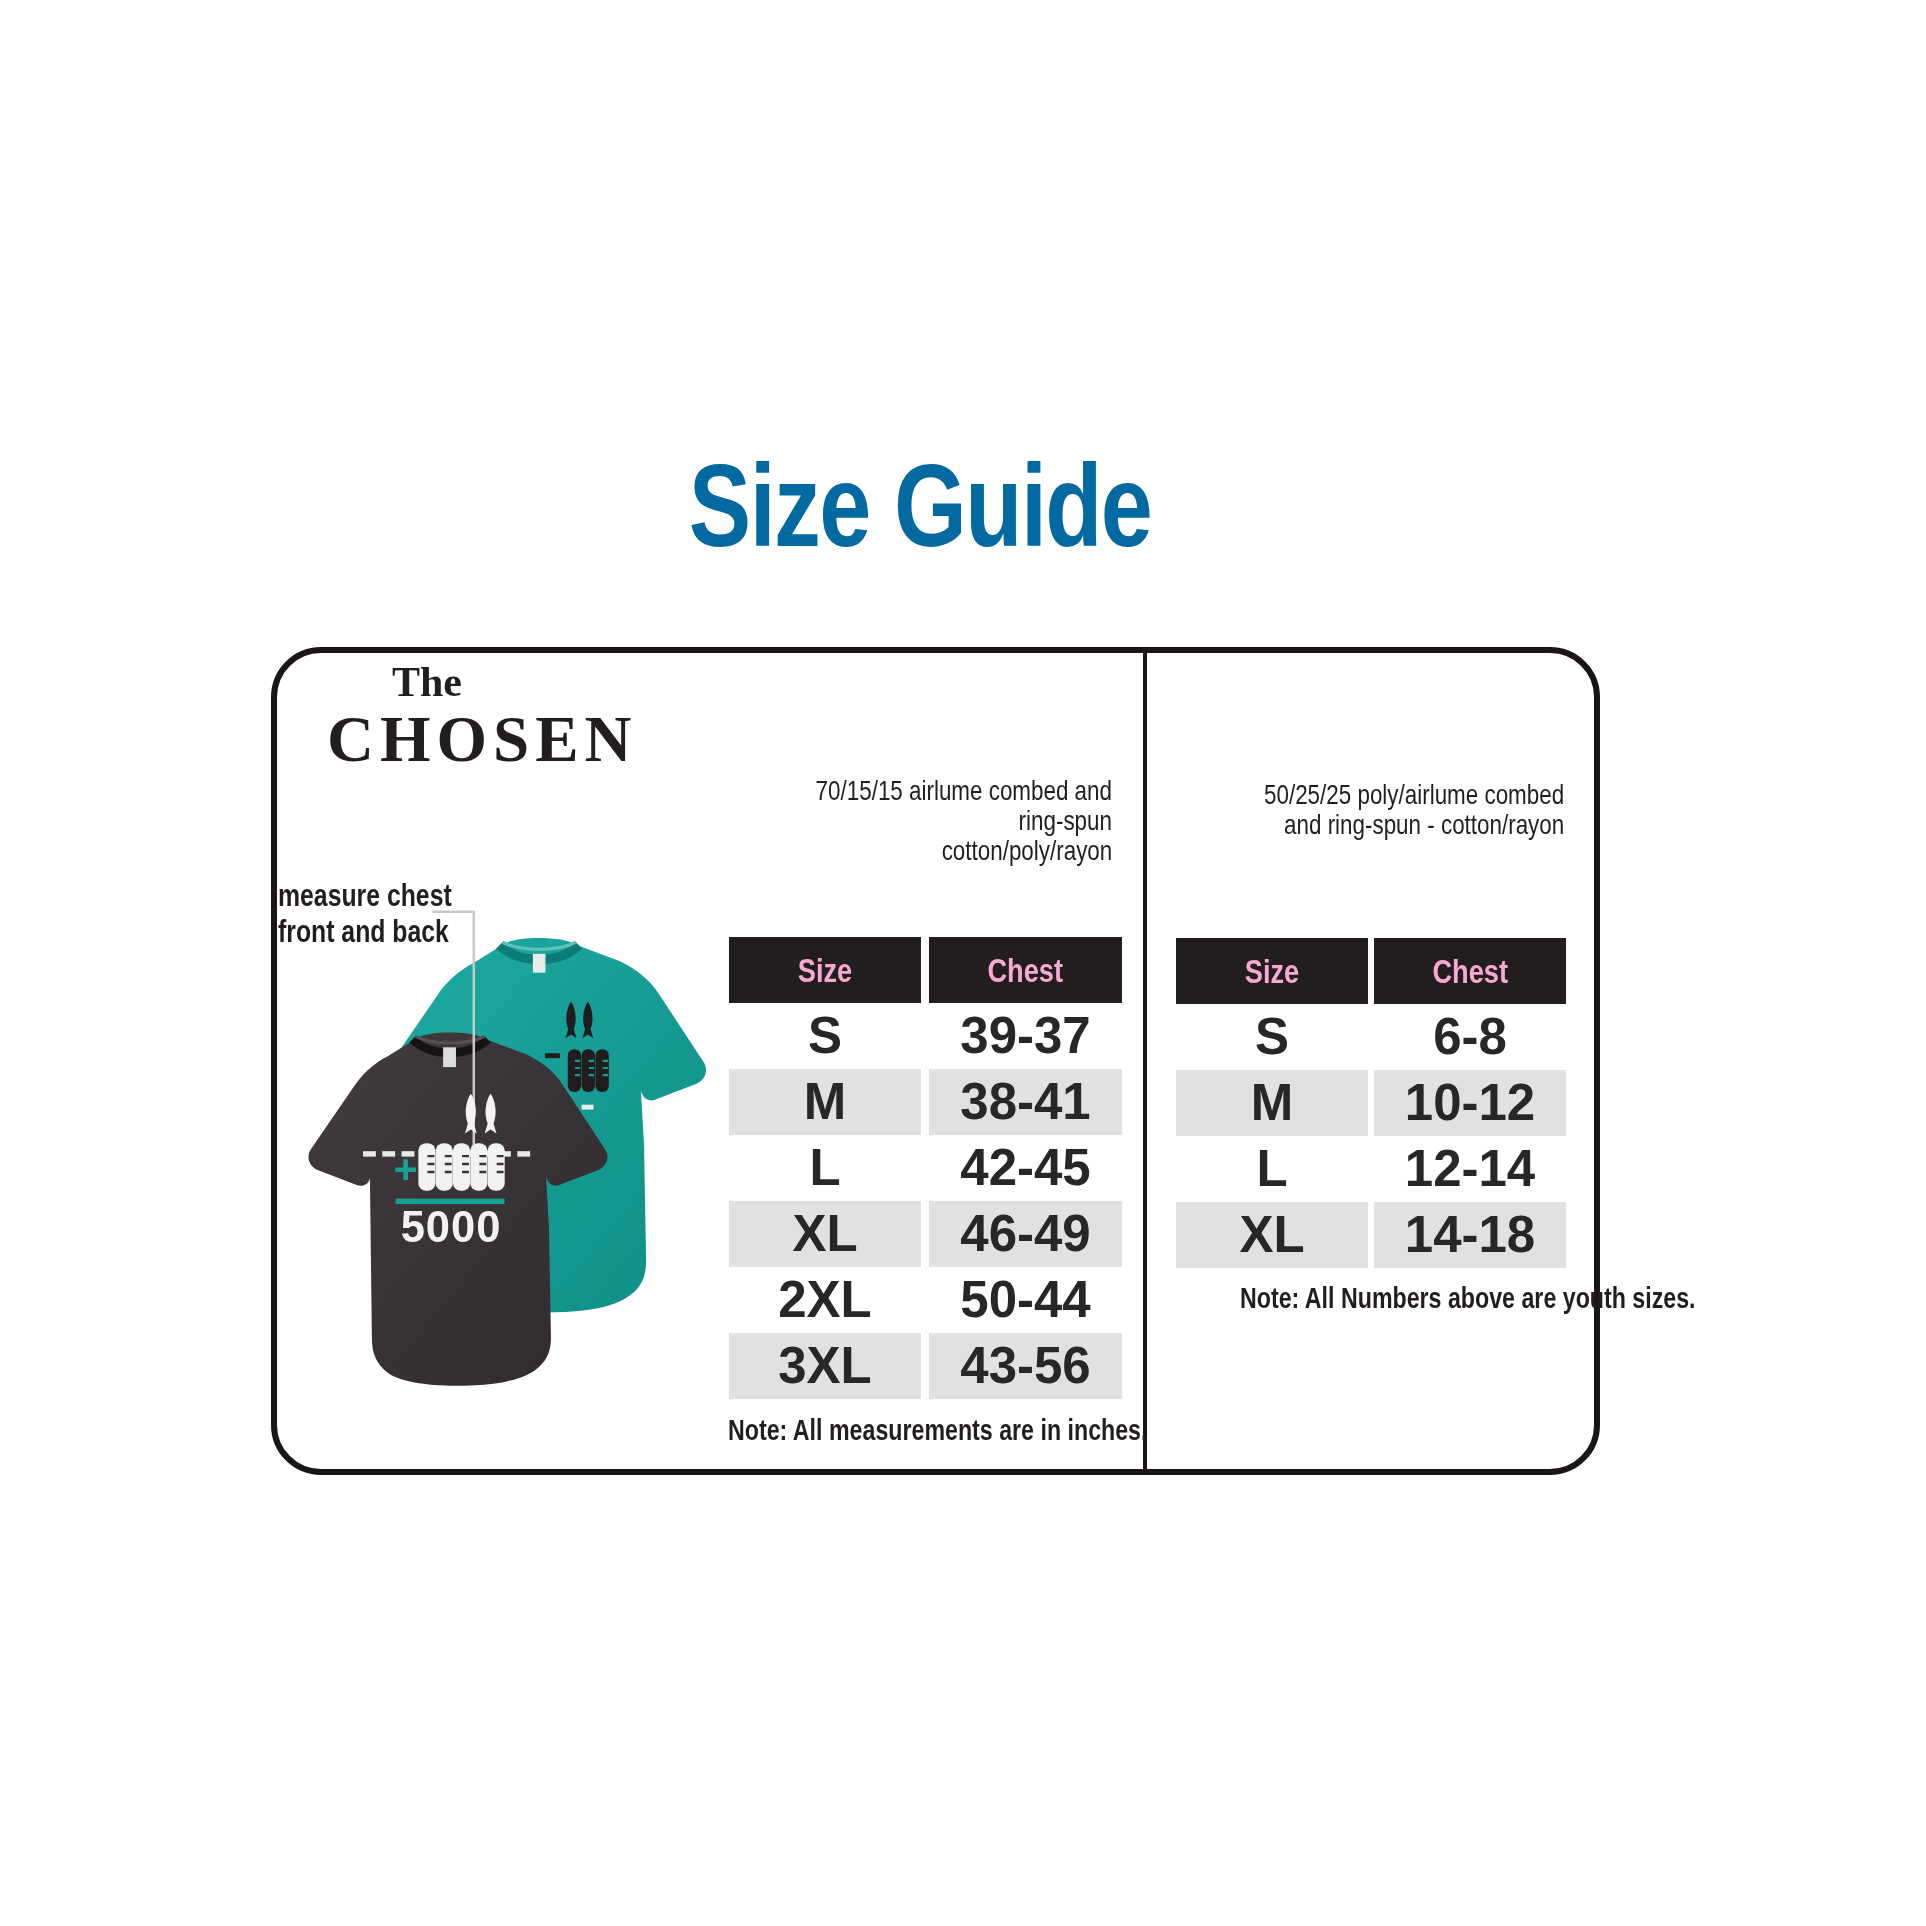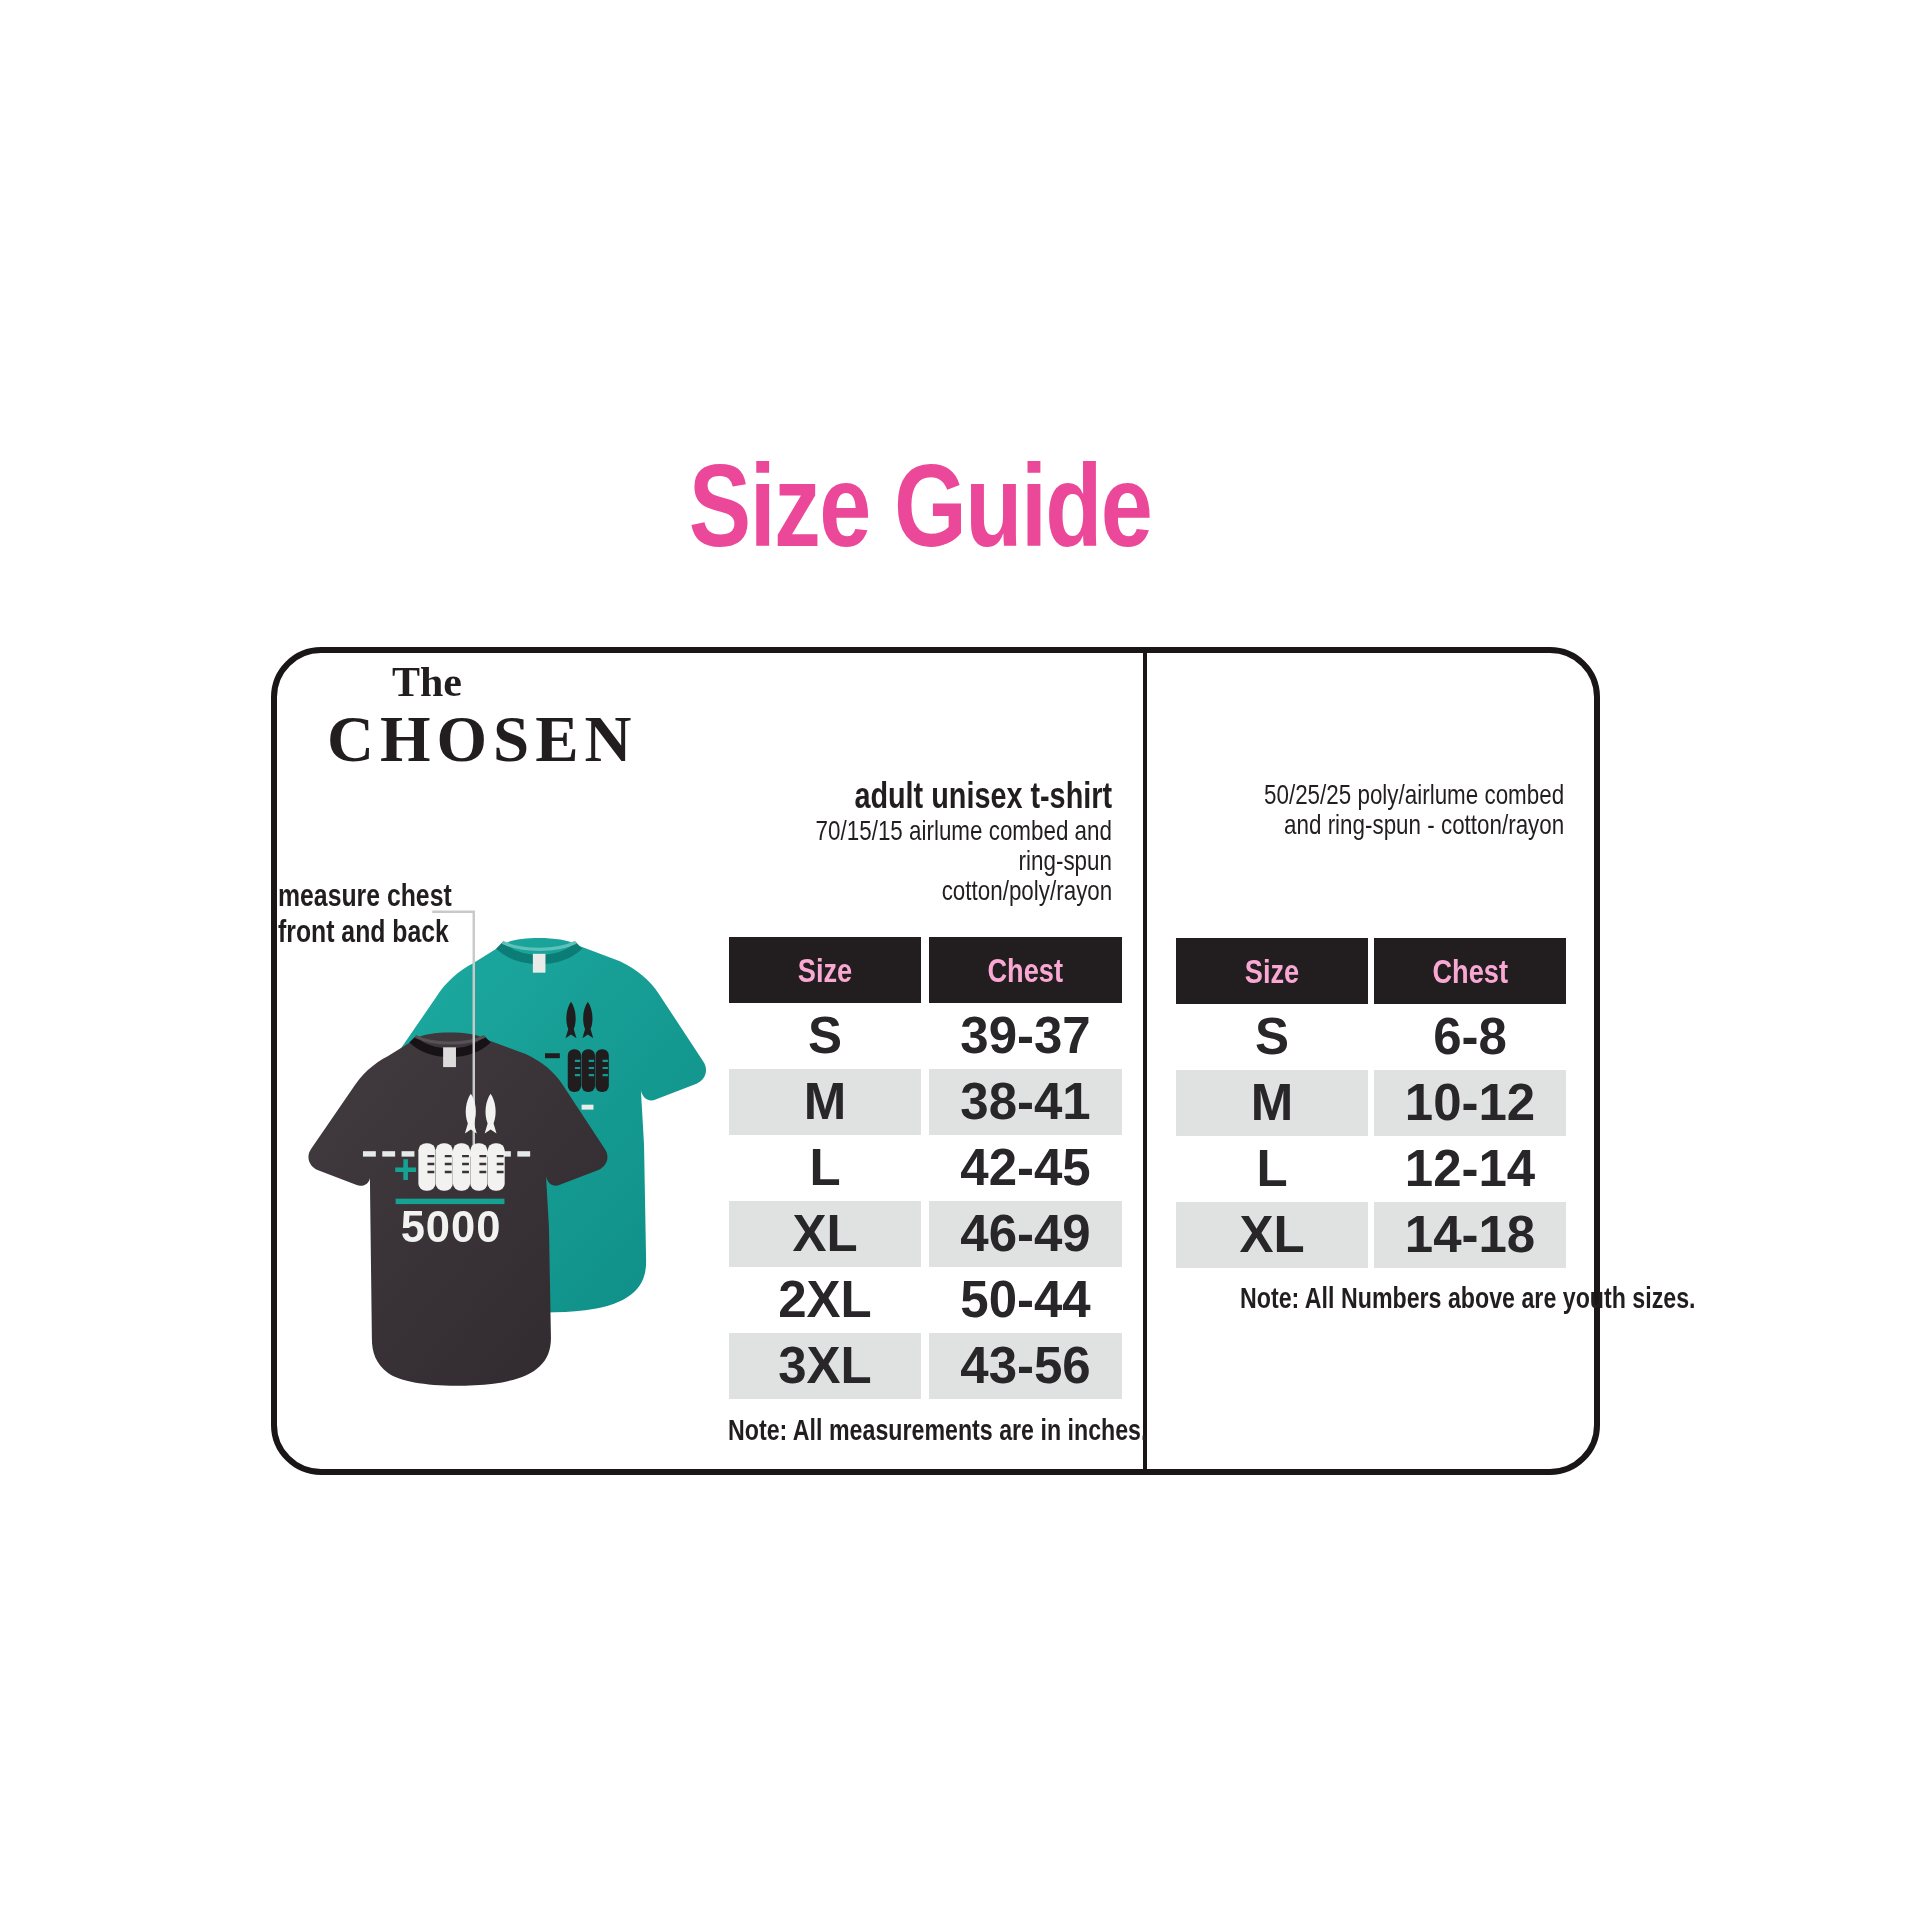--- a/index.html
+++ b/index.html
@@ -6,21 +6,21 @@
   .page{position:relative;width:1927px;height:1927px;background:#fff;overflow:hidden;
         font-family:"Liberation Sans",sans-serif;color:#221e1f;}
   
   .cx{display:inline-block;transform:scaleX(0.8);}
   .oL{transform-origin:0 50%;}
   .oR{transform-origin:100% 50%;}
   .oC{transform-origin:50% 50%;}
   .abs{position:absolute;}
 
   .title-wrap{left:0;top:438px;width:1841px;text-align:center;}
-  .title-wrap h1{margin:0;font-size:117px;font-weight:700;letter-spacing:-2px;color:#ec4899;}
+  .title-wrap h1{margin:0;font-size:117px;font-weight:700;letter-spacing:-2px;color:#0369a1;}
 
   .panel{left:271px;top:647px;width:1329px;height:828px;border:6px solid #1a1617;
          border-radius:50px;box-sizing:border-box;background:#fff;}
   .divider{left:1143px;top:651px;width:4px;height:820px;background:#1a1617;}
 
   .brand{left:327px;top:661px;width:327px;}
   .brand .the{display:block;margin-left:65px;font-family:"Liberation Serif",serif;
               font-weight:700;font-size:42px;line-height:1;}
   .brand .chosen{display:block;margin-top:4px;font-family:"Liberation Serif",serif;
                  font-weight:700;font-size:65px;letter-spacing:6px;line-height:1;}
@@ -147,21 +147,20 @@
       <use href="#loafW" transform="translate(205.5,255) scale(1.15,1)"></use>
       <use href="#loafW" transform="translate(223,255) scale(1.15,1)"></use>
       <use href="#fishW" transform="translate(197,205)"></use>
       <use href="#fishW" transform="translate(217,205)"></use>
       <rect x="130" y="311" width="110" height="5.5" fill="#16a292"></rect>
       <text x="186" y="355" text-anchor="middle" font-family="Liberation Sans, sans-serif" font-size="44" font-weight="bold" letter-spacing="1" fill="#f2f3f1">5000</text>
     </g>
   </svg>
 
   <div class="abs sec-head adult-head">
-    <div class="t"><span class="cx oR">adult unisex t-shirt</span></div>
     <div class="s"><span class="cx oR">70/15/15 airlume combed and ring-spun</span></div>
     <div class="s"><span class="cx oR">cotton/poly/rayon</span></div>
   </div>
 
   <div class="abs sec-head youth-head">
     <div class="s"><span class="cx oR">50/25/25 poly/airlume combed</span></div>
     <div class="s"><span class="cx oR">and ring-spun - cotton/rayon</span></div>
   </div>
 
   <div class="abs table adult-table">

